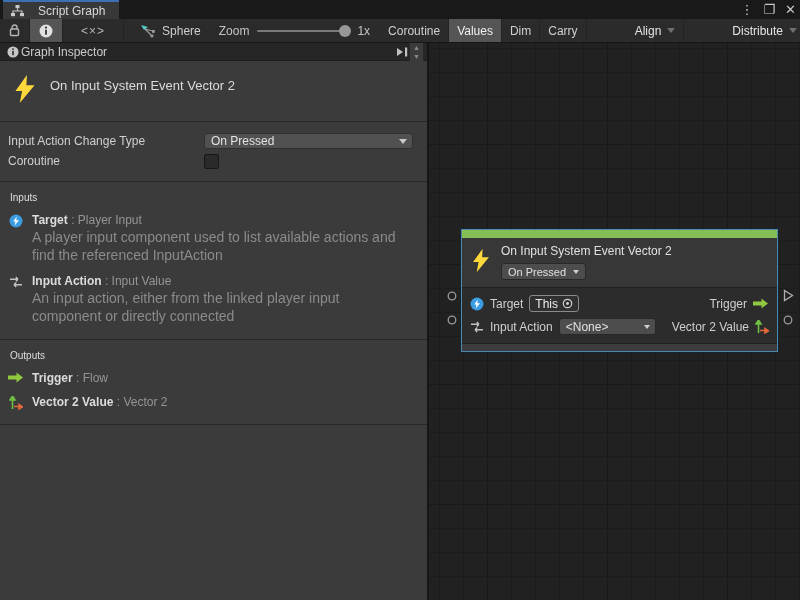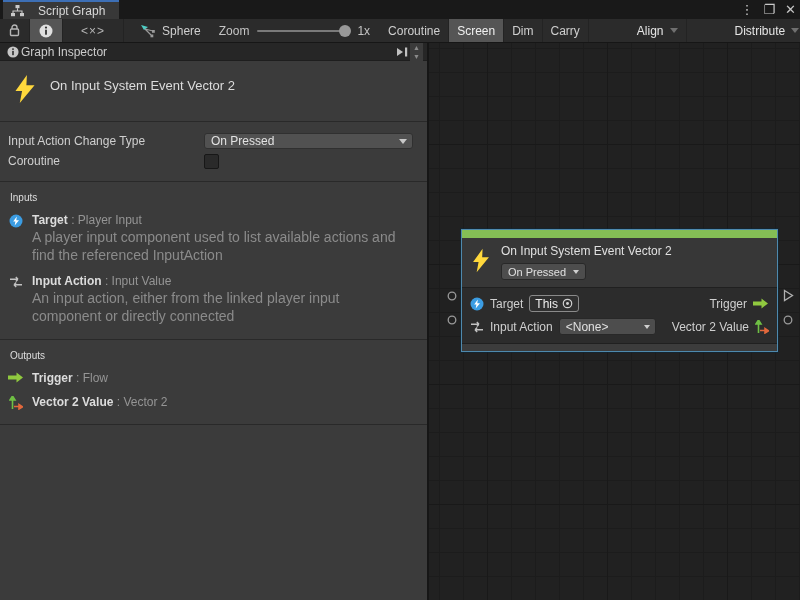--- a/index.html
+++ b/index.html
@@ -156,21 +156,21 @@
       <div class="knob"></div>
     </div>
     <span style="color:#c4c4c4;">1x</span>
   </div>
   <div class="tb-group-sep"></div>
   <div class="tb-spacer"></div>
   <div class="tbtn">
       <span>Coroutine</span>
     </div>
   <div class="tbtn selected">
-      <span>Screen</span>
+      <span>Values</span>
     </div>
   <div class="tbtn">
       <span>Dim</span>
     </div>
   <div class="tbtn">
       <span>Carry</span>
     </div>
   <div class="tbtn disabled">
       <span>Align</span>
       <span class="caret-down"></span>

